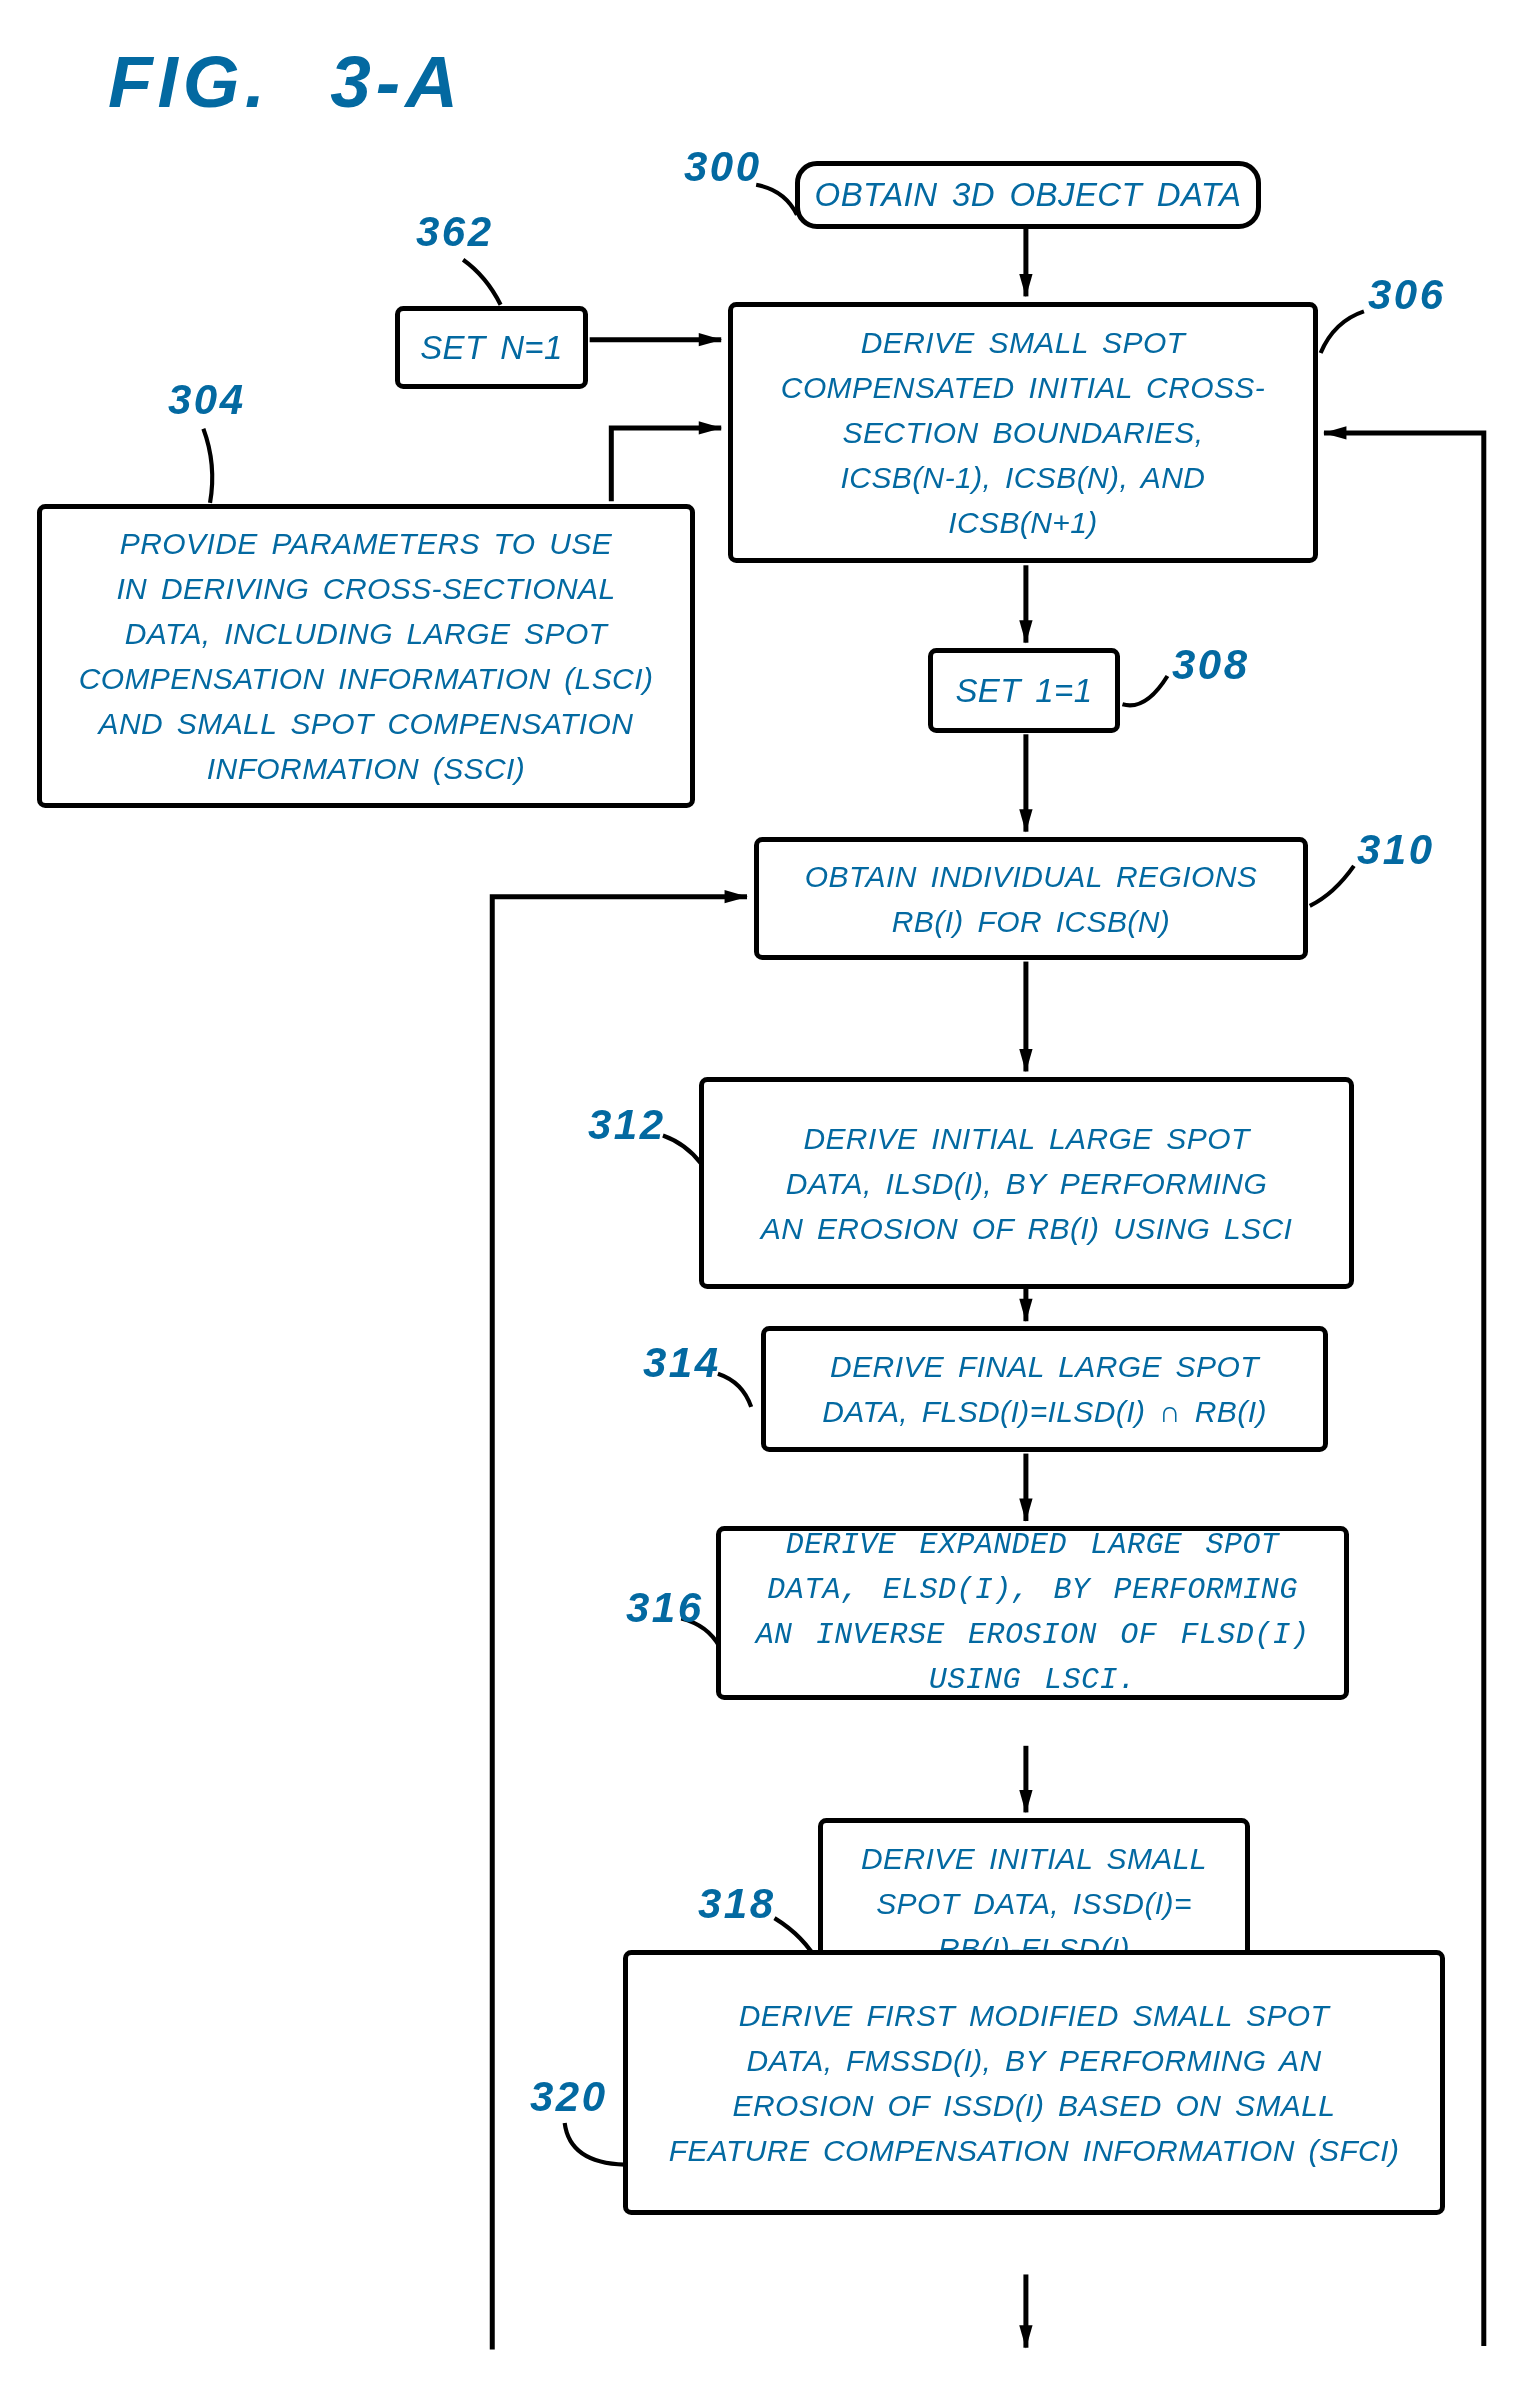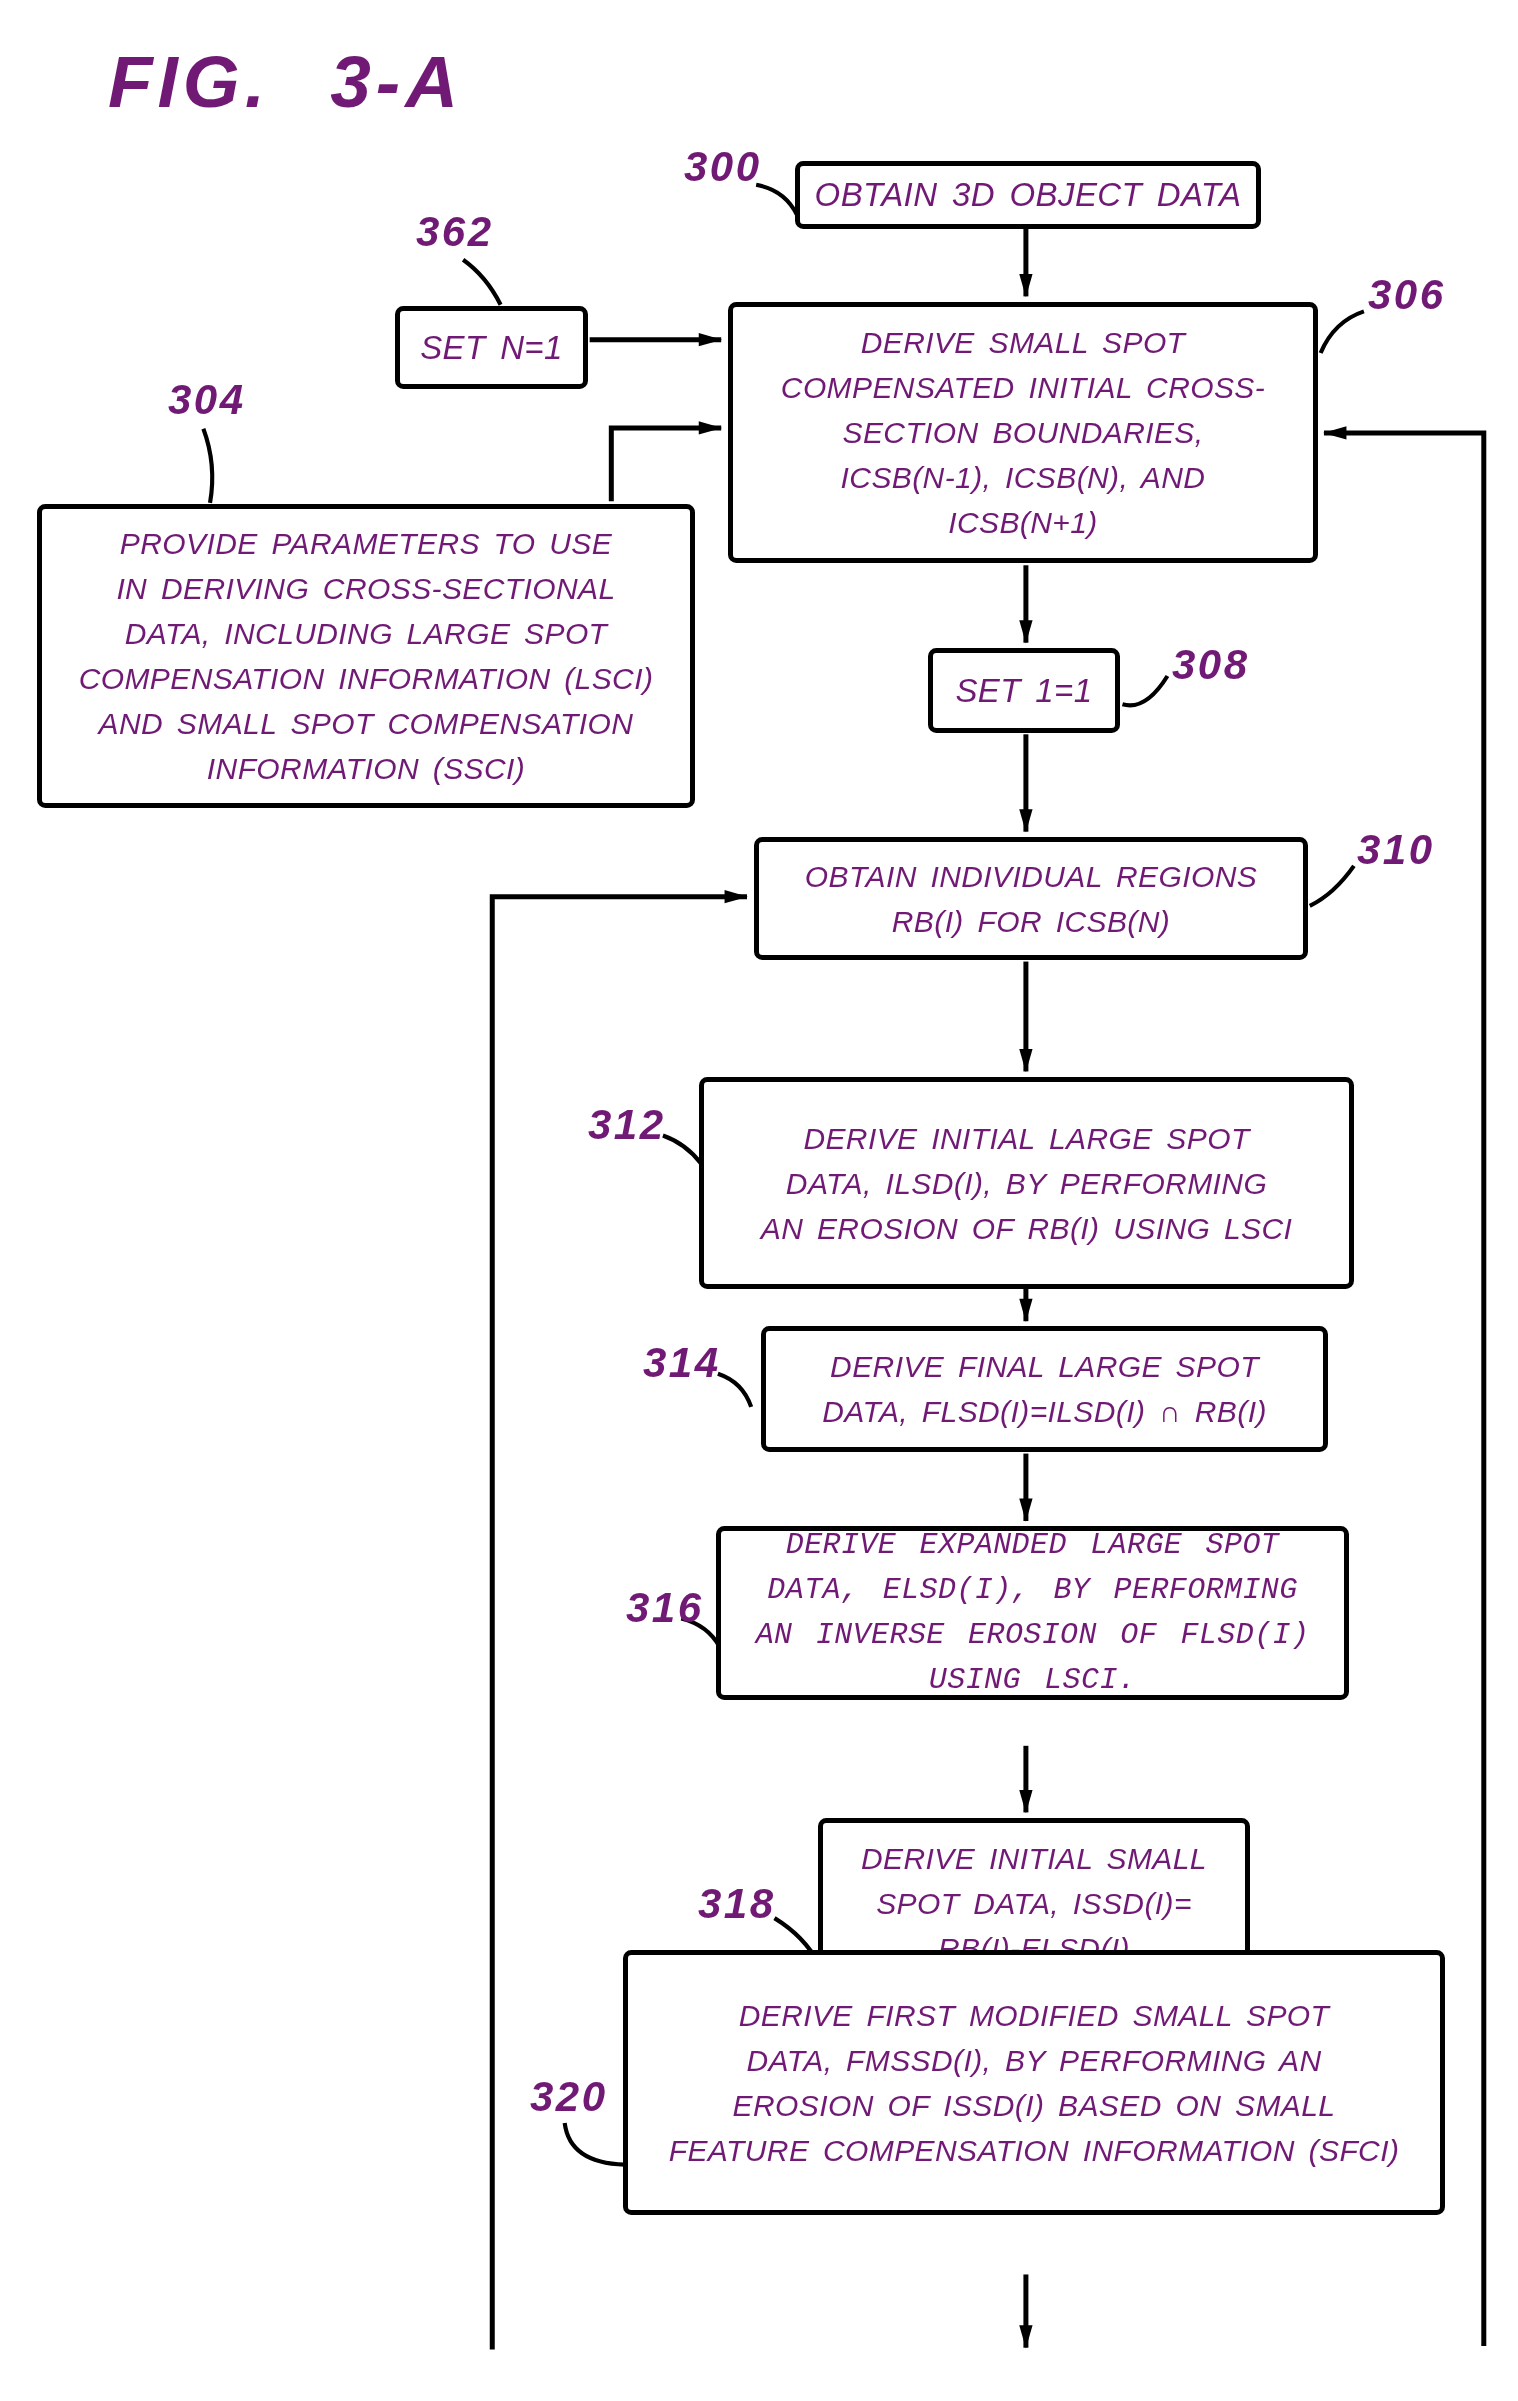--- a/index.html
+++ b/index.html
@@ -2,21 +2,21 @@
 <html style="font-size:13.3px"><head>
 <meta charset="utf-8">
 <style>
   html, body { margin: 0; padding: 0; background: #ffffff; }
   .canvas {
     position: relative;
     width: 1519px;
     height: 2401px;
     background: #ffffff;
     font-family: "Liberation Sans", sans-serif;
-    color: #701a75;
+    color: #0369a1;
     overflow: hidden;
   }
   .wires {
     position: absolute;
     left: 0; top: 0;
     width: 1519px; height: 2401px;
     pointer-events: none;
   }
   .title {
     position: absolute;
@@ -96,21 +96,21 @@
     <path d="M 1573 1088 Q 1602 1074 1626 1040" fill="none" stroke="#000" stroke-width="5"></path>
     <path d="M 796 1364 Q 824 1374 842 1398" fill="none" stroke="#000" stroke-width="5"></path>
     <path d="M 862 1650 Q 892 1660 902 1690" fill="none" stroke="#000" stroke-width="5"></path>
     <path d="M 818 1944 Q 850 1952 864 1978" fill="none" stroke="#000" stroke-width="5"></path>
     <path d="M 930 2304 Q 966 2326 984 2360" fill="none" stroke="#000" stroke-width="5"></path>
     <path d="M 678 2550 Q 684 2598 750 2600" fill="none" stroke="#000" stroke-width="5"></path>
   </svg>
 
   <div class="title">FIG. 3-A</div>
 
-  <div class="box small" style="left:795px; top:161px; width:466px; height:68px;">
+  <div class="box small" style="left:795px; top:161px; width:466px; height:68px;border-radius:22px;">
     <div class="box-text">OBTAIN 3D OBJECT DATA</div>
   </div>
 
   <div class="box small" style="left:395px; top:306px; width:193px; height:83px;">
     <div class="box-text">SET N=1</div>
   </div>
 
   <div class="box" style="left:37px; top:504px; width:658px; height:304px;">
     <div class="box-text">PROVIDE PARAMETERS TO USE
 IN DERIVING CROSS-SECTIONAL

